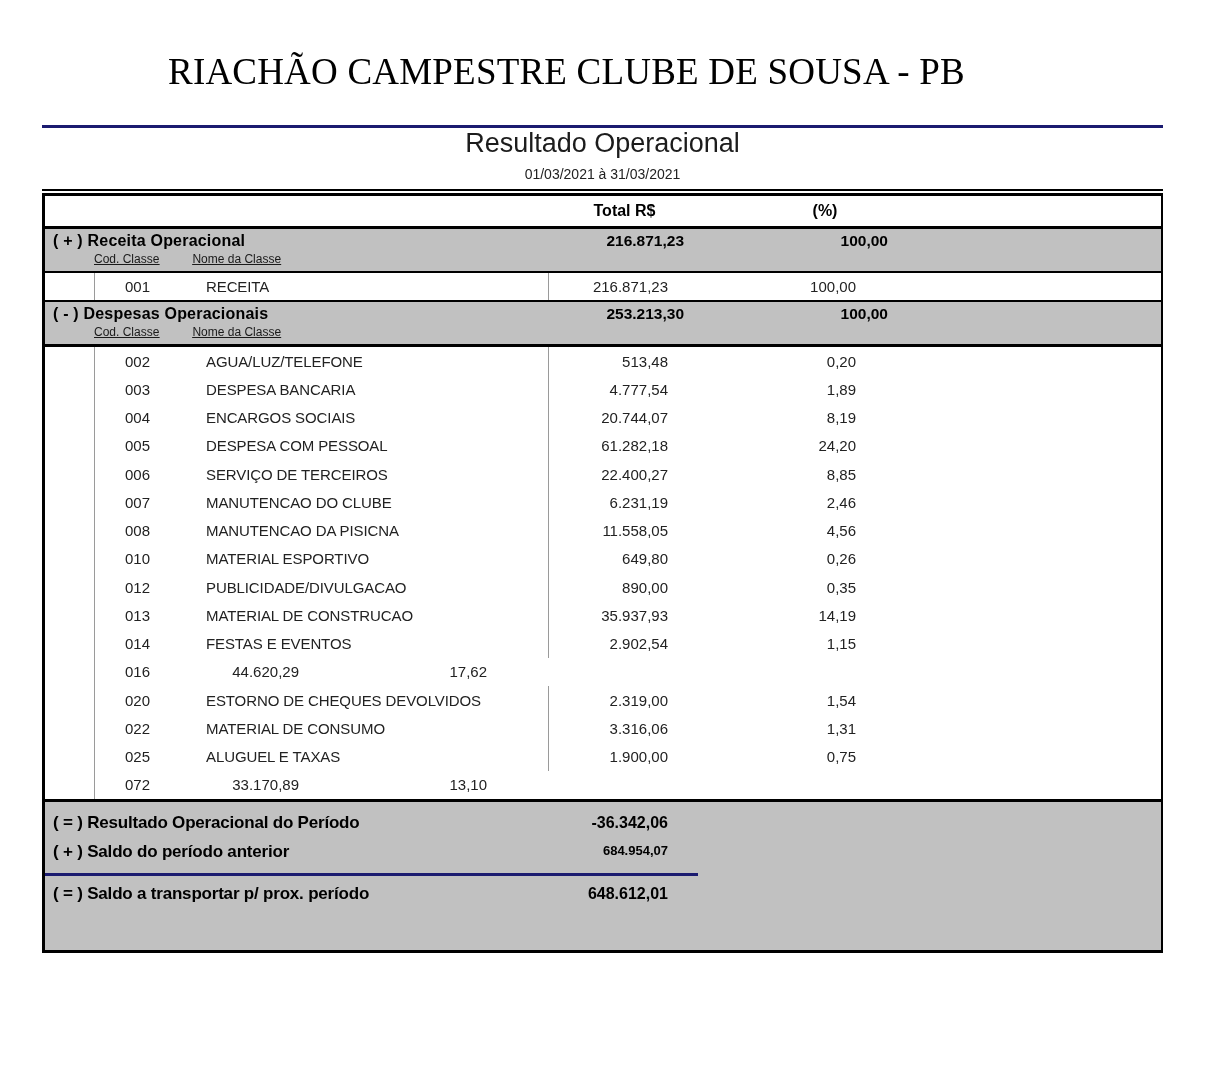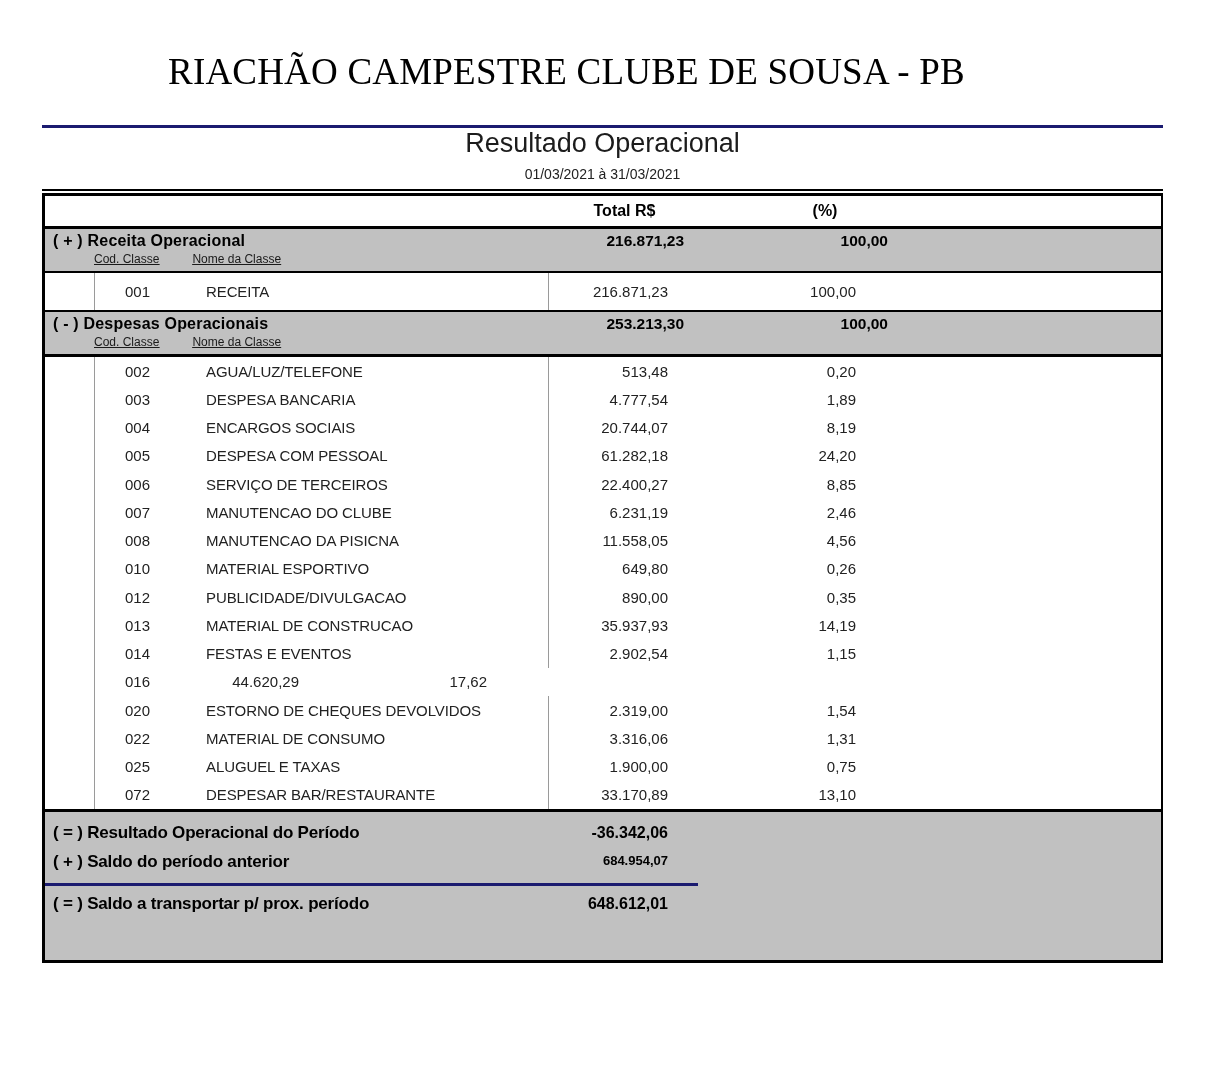--- a/index.html
+++ b/index.html
@@ -43,21 +43,21 @@
   .col-pct { width: 188px; text-align: right; padding-right: 4px; font-size: 15px; color: #222; white-space: nowrap; }
   .band .col-total, .band .col-pct { font-weight: bold; font-size: 15.5px; color: #000; }
   .band-line2 { margin: 2px 0 0 49px; font-size: 12px; color: #1a1a1a; text-decoration: underline; }
   .subhead { text-decoration: underline; }
   .subhead.nome { margin-left: 33px; }
 
   
   .rows-revenue { border-bottom: 2px solid #000; }
   .rows-expense { border-bottom: 3px solid #000; }
   .detail { height: 28.25px; align-items: center; font-size: 15px; color: #222; }
-  .rows-revenue .detail { height: 37px; }
+  .rows-revenue .detail { height: 27px; }
   .c-narrow { width: 50px; align-self: stretch; border-right: 1px solid #9a9a9a; }
   .c-code { width: 85px; text-align: center; }
   .c-name { width: 369px; padding-left: 26px; align-self: stretch; display: flex; align-items: center; border-right: 1px solid #9a9a9a; white-space: nowrap; letter-spacing: -0.1px; }
 
   
   .tfoot { background: #c1c1c1; height: 148px; padding-top: 8px; }
   .f-row { display: flex; align-items: center; }
   .f-row.r1 { height: 25px; }
   .f-row.r2 { height: 30px; margin-top: 7px; align-items: flex-start; }
   .f-row.r3 { height: 26px; margin-top: 1px; }
@@ -221,21 +221,20 @@
         <div class="row detail">
         <div class="c-narrow"></div>
         <div class="c-code">025</div>
         <div class="c-name">ALUGUEL E TAXAS</div>
         <div class="col-total">1.900,00</div>
         <div class="col-pct">0,75</div>
       </div>
         <div class="row detail">
         <div class="c-narrow"></div>
         <div class="c-code">072</div>
-        <div class="c-name">DESPESAR BAR/RESTAURANTE</div>
         <div class="col-total">33.170,89</div>
         <div class="col-pct">13,10</div>
       </div>
       </div>
 
     <div class="tfoot">
       <div class="f-row r1">
         <div class="f-label">( = ) Resultado Operacional do Período</div>
         <div class="f-val">-36.342,06</div>
       </div>

